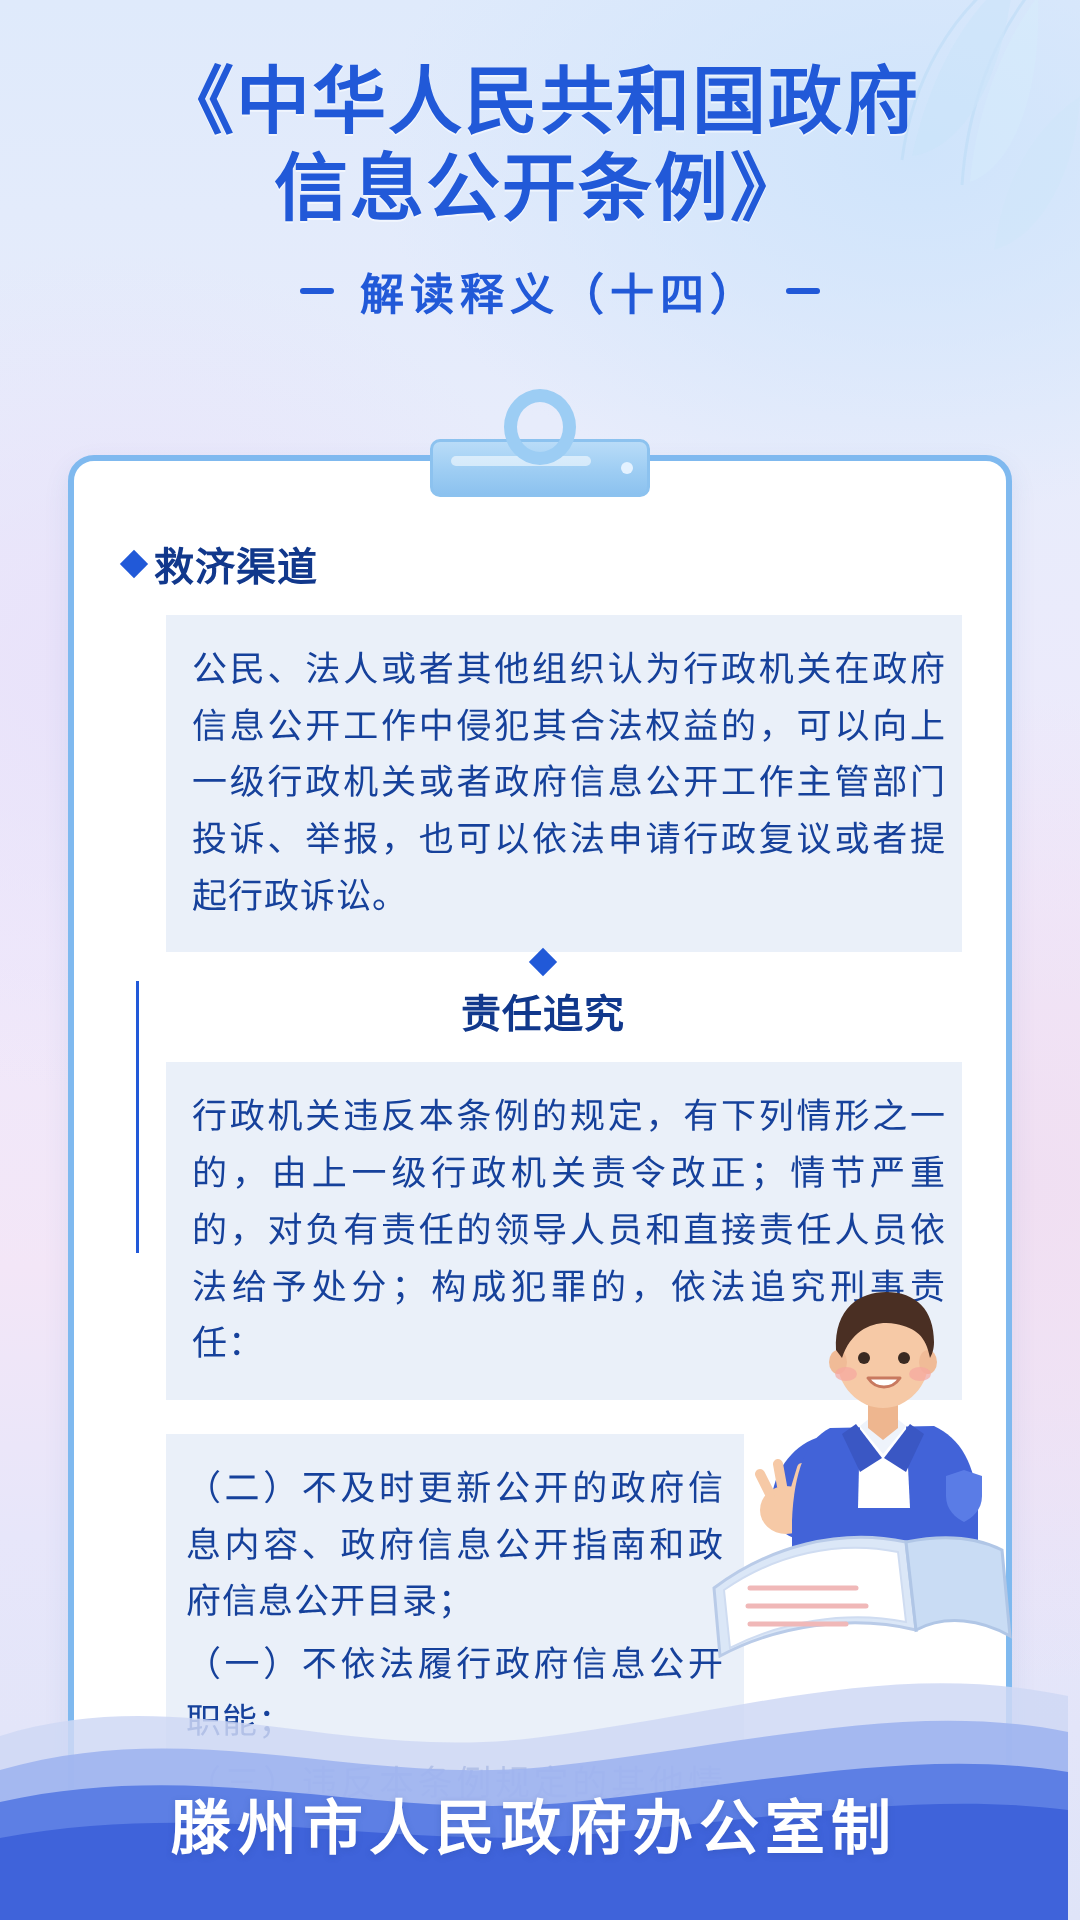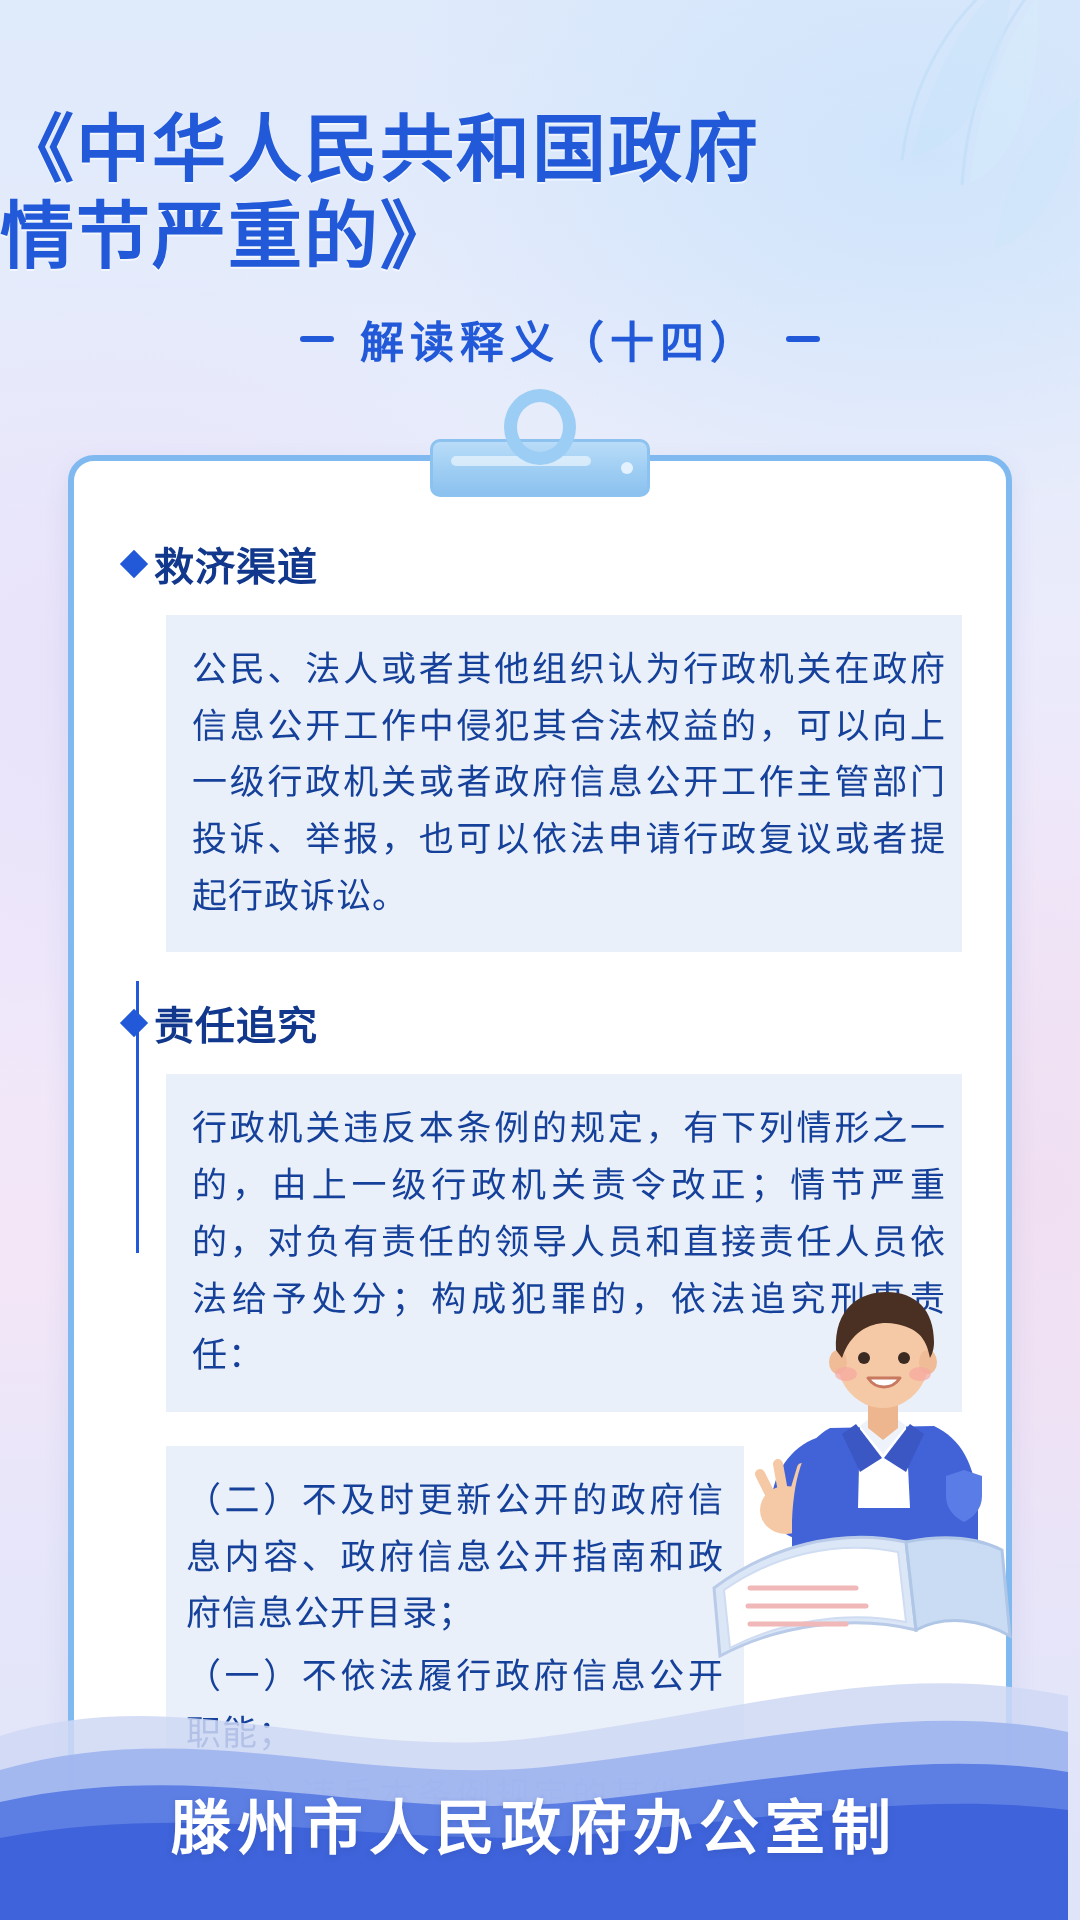--- a/index.html
+++ b/index.html
@@ -33,22 +33,22 @@
     position: absolute;
     opacity: .55;
     pointer-events: none;
   }
   .leaf svg { display:block; }
 
   
   .header {
     position: relative;
     padding-top: 58px;
+    text-align: center;
     z-index: 5;
-    margin-top: 48px;
   }
   .title-line {
     font-family: "DejaVu Serif", "Liberation Serif", serif;
     font-weight: bold;
     font-size: 74px;
     line-height: 1.18;
     letter-spacing: 2px;
     color: #2159d8;
     text-shadow: 0 2px 0 rgba(255,255,255,.55);
   }
@@ -264,21 +264,21 @@
   </div>
   <div class="leaf" style="right:150px; top:1130px; opacity:.45;">
     <svg width="260" height="300" viewBox="0 0 260 300" xmlns="http://www.w3.org/2000/svg">
       <path d="M240 10 C170 60 120 150 108 270 C178 240 242 140 240 10 Z" fill="#cfe4f6" opacity=".7"></path>
       <path d="M240 10 C170 60 120 150 108 270" fill="none" stroke="#b9d8f0" stroke-width="3"></path>
     </svg>
   </div>
 
   <div class="header">
     <div class="title-line">《中华人民共和国政府</div>
-    <div class="title-line">情节严重的》</div>
+    <div class="title-line">信息公开条例》</div>
     <div class="subtitle">
       <span class="dash"></span>
       <span>解读释义（十四）</span>
       <span class="dash"></span>
     </div>
   </div>
 
   <div class="board-wrap">
     <div class="clip-ring"></div>
     <div class="clip-bar"></div>
@@ -288,21 +288,21 @@
       <div class="connector"></div>
 
       <div class="section-head">
         <span class="diamond"></span>
         <span class="section-title">救济渠道</span>
       </div>
       <div class="para-box">
         <p>公民、法人或者其他组织认为行政机关在政府信息公开工作中侵犯其合法权益的，可以向上一级行政机关或者政府信息公开工作主管部门投诉、举报，也可以依法申请行政复议或者提起行政诉讼。</p>
       </div>
 
-      <div class="section-head" style="margin-top:42px;">
+      <div class="section-head" style="flex-direction:column;">
         <span class="diamond"></span>
         <span class="section-title">责任追究</span>
       </div>
       <div class="para-box">
         <p>行政机关违反本条例的规定，有下列情形之一的，由上一级行政机关责令改正；情节严重的，对负有责任的领导人员和直接责任人员依法给予处分；构成犯罪的，依法追究刑事责任：</p>
       </div>
 
       <div class="list-box">
         <p>（二）不及时更新公开的政府信息内容、政府信息公开指南和政府信息公开目录；</p>
         <p>（一）不依法履行政府信息公开职能；</p>

